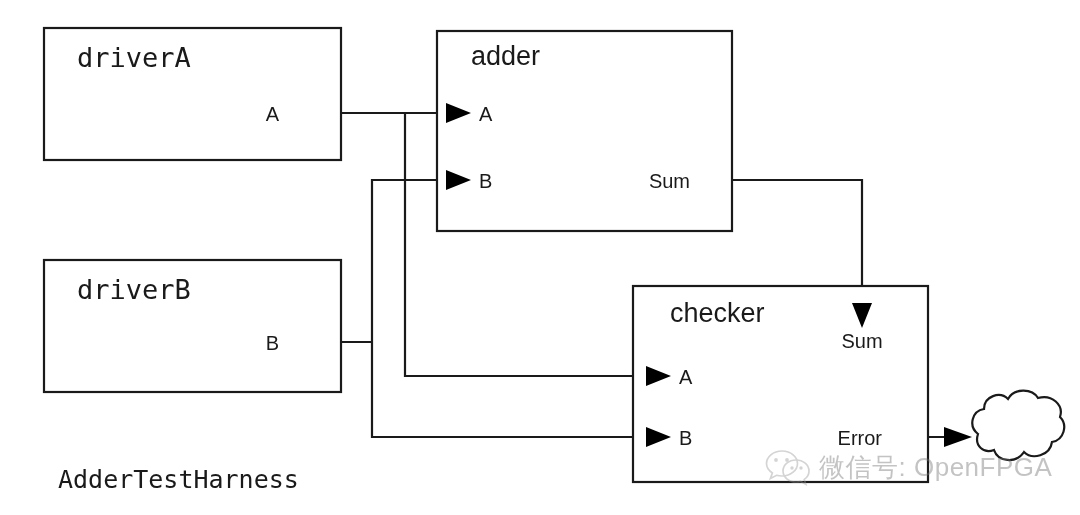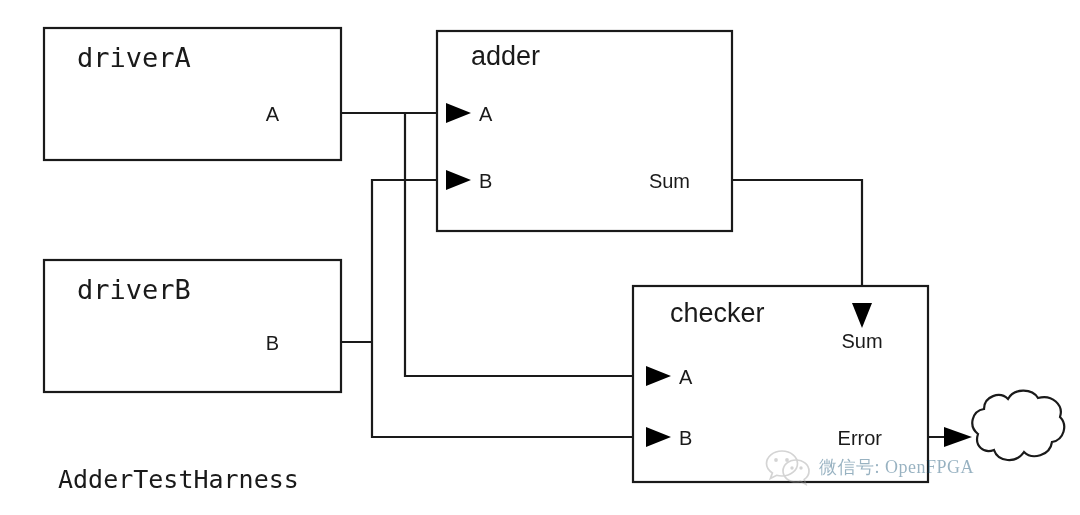--- a/index.html
+++ b/index.html
@@ -72,23 +72,23 @@
     position: absolute;
     left: 765px;
     top: 448px;
     display: flex;
     align-items: center;
     gap: 8px;
     opacity: 0.42;
     pointer-events: none;
   }
   .watermark-text {
-    font-family: Liberation Serif, serif;
-    font-size: 18px;
-    color: #0c4a6e;
+    font-family: Liberation Sans, sans-serif;
+    font-size: 26px;
+    color: #737373;
     white-space: nowrap;
     letter-spacing: 0.5px;
   }
   .wechat-icon {
     flex: 0 0 auto;
   }
 </style>
 </head>
 <body>
 

